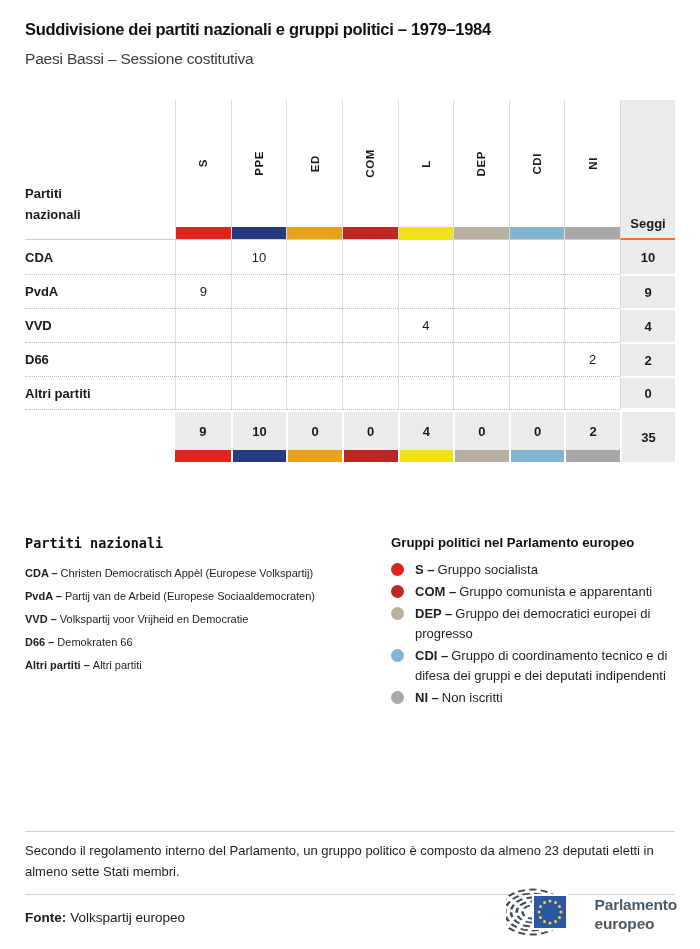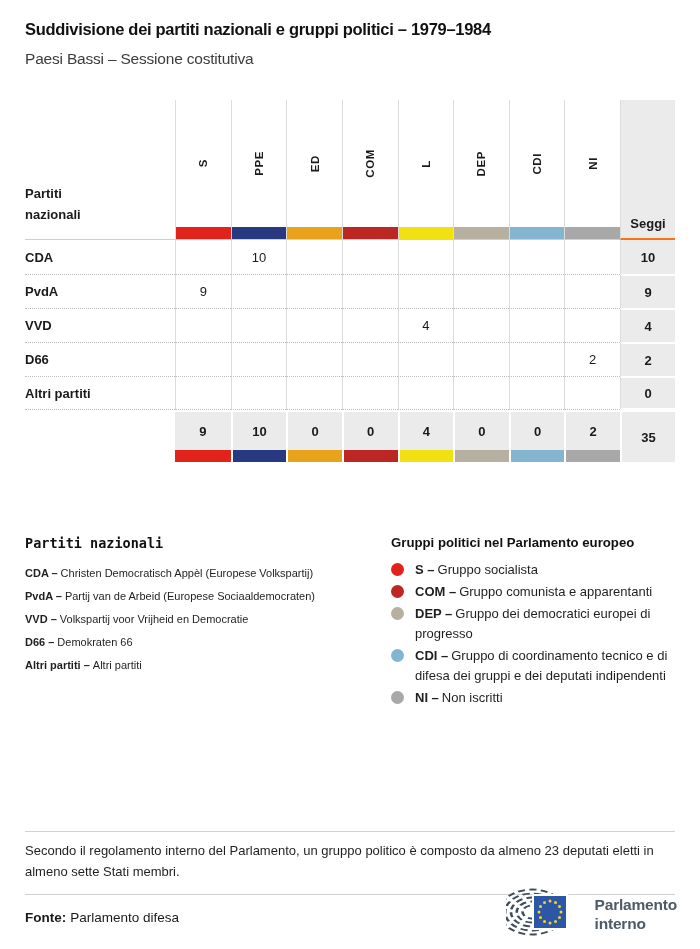--- a/index.html
+++ b/index.html
@@ -250,21 +250,21 @@
       <div class="lg-item">
           <span class="dot" style="background-color: rgb(168, 168, 168);"></span>
           <div class="lg-text"><b>NI –</b><span>Non iscritti</span></div>
         </div>
     </div>
   </div>
 
   <div class="footnote">Secondo il regolamento interno del Parlamento, un gruppo politico è composto da almeno 23 deputati eletti in almeno sette Stati membri.</div>
 
   <div class="source">
-    <b>Fonte:</b><span>Parlamento difesa</span>
+    <b>Fonte:</b><span>Volkspartij europeo</span>
   </div>
 
   <div class="logo">
     <svg width="80" height="56" viewBox="0 0 80 56">
       <g fill="none" stroke-width="1.8" stroke-dasharray="5 3" stroke="#3e4d59">
         <g transform="translate(26,26) scale(1.45,1)">
           <circle r="6.5"></circle>
           <circle r="10.5"></circle>
           <circle r="14.5"></circle>
           <circle r="18.5"></circle>
@@ -282,17 +282,17 @@
         <circle cx="33.0" cy="26.0" r="1.5"></circle>
         <circle cx="34.5" cy="20.5" r="1.5"></circle>
         <circle cx="38.5" cy="16.5" r="1.5"></circle>
         <circle cx="44.0" cy="15.0" r="1.5"></circle>
         <circle cx="49.5" cy="16.5" r="1.5"></circle>
         <circle cx="53.5" cy="20.5" r="1.5"></circle>
       </g>
     </svg>
     <div class="logo-text">
       <div>Parlamento</div>
-      <div>interno</div>
+      <div>europeo</div>
     </div>
   </div>
 
 </div>
 
 </body></html>

